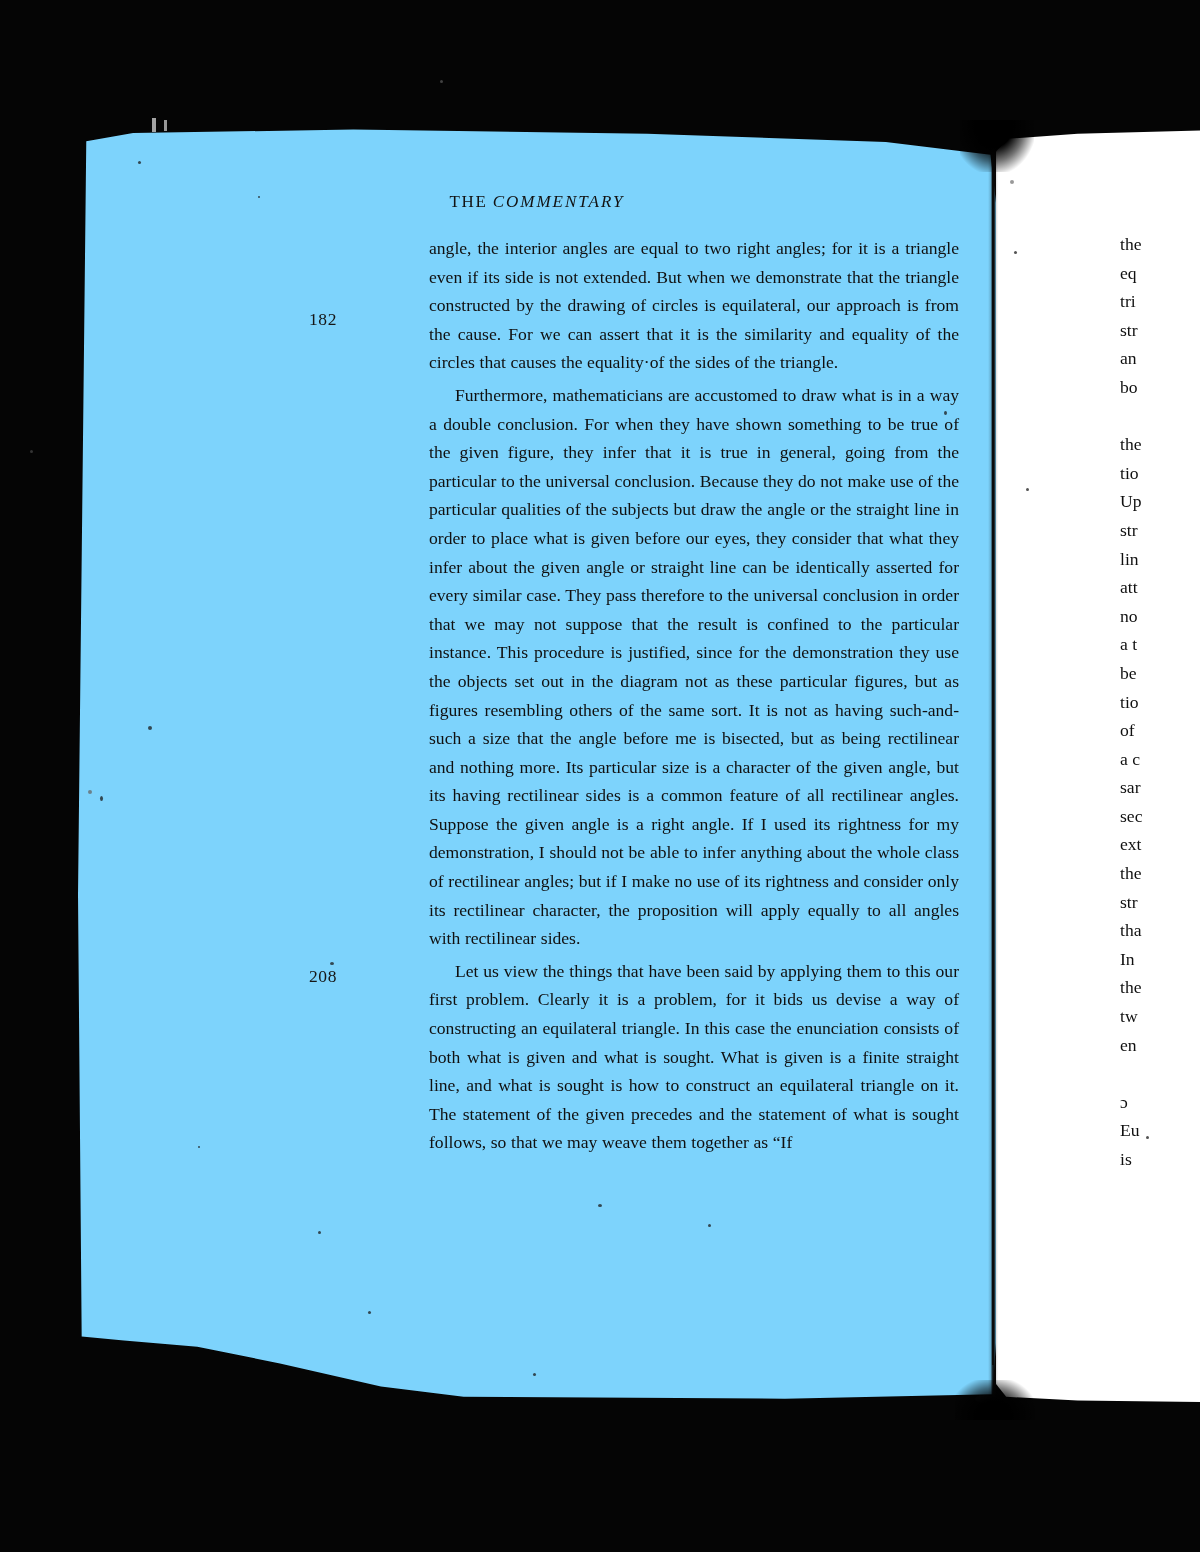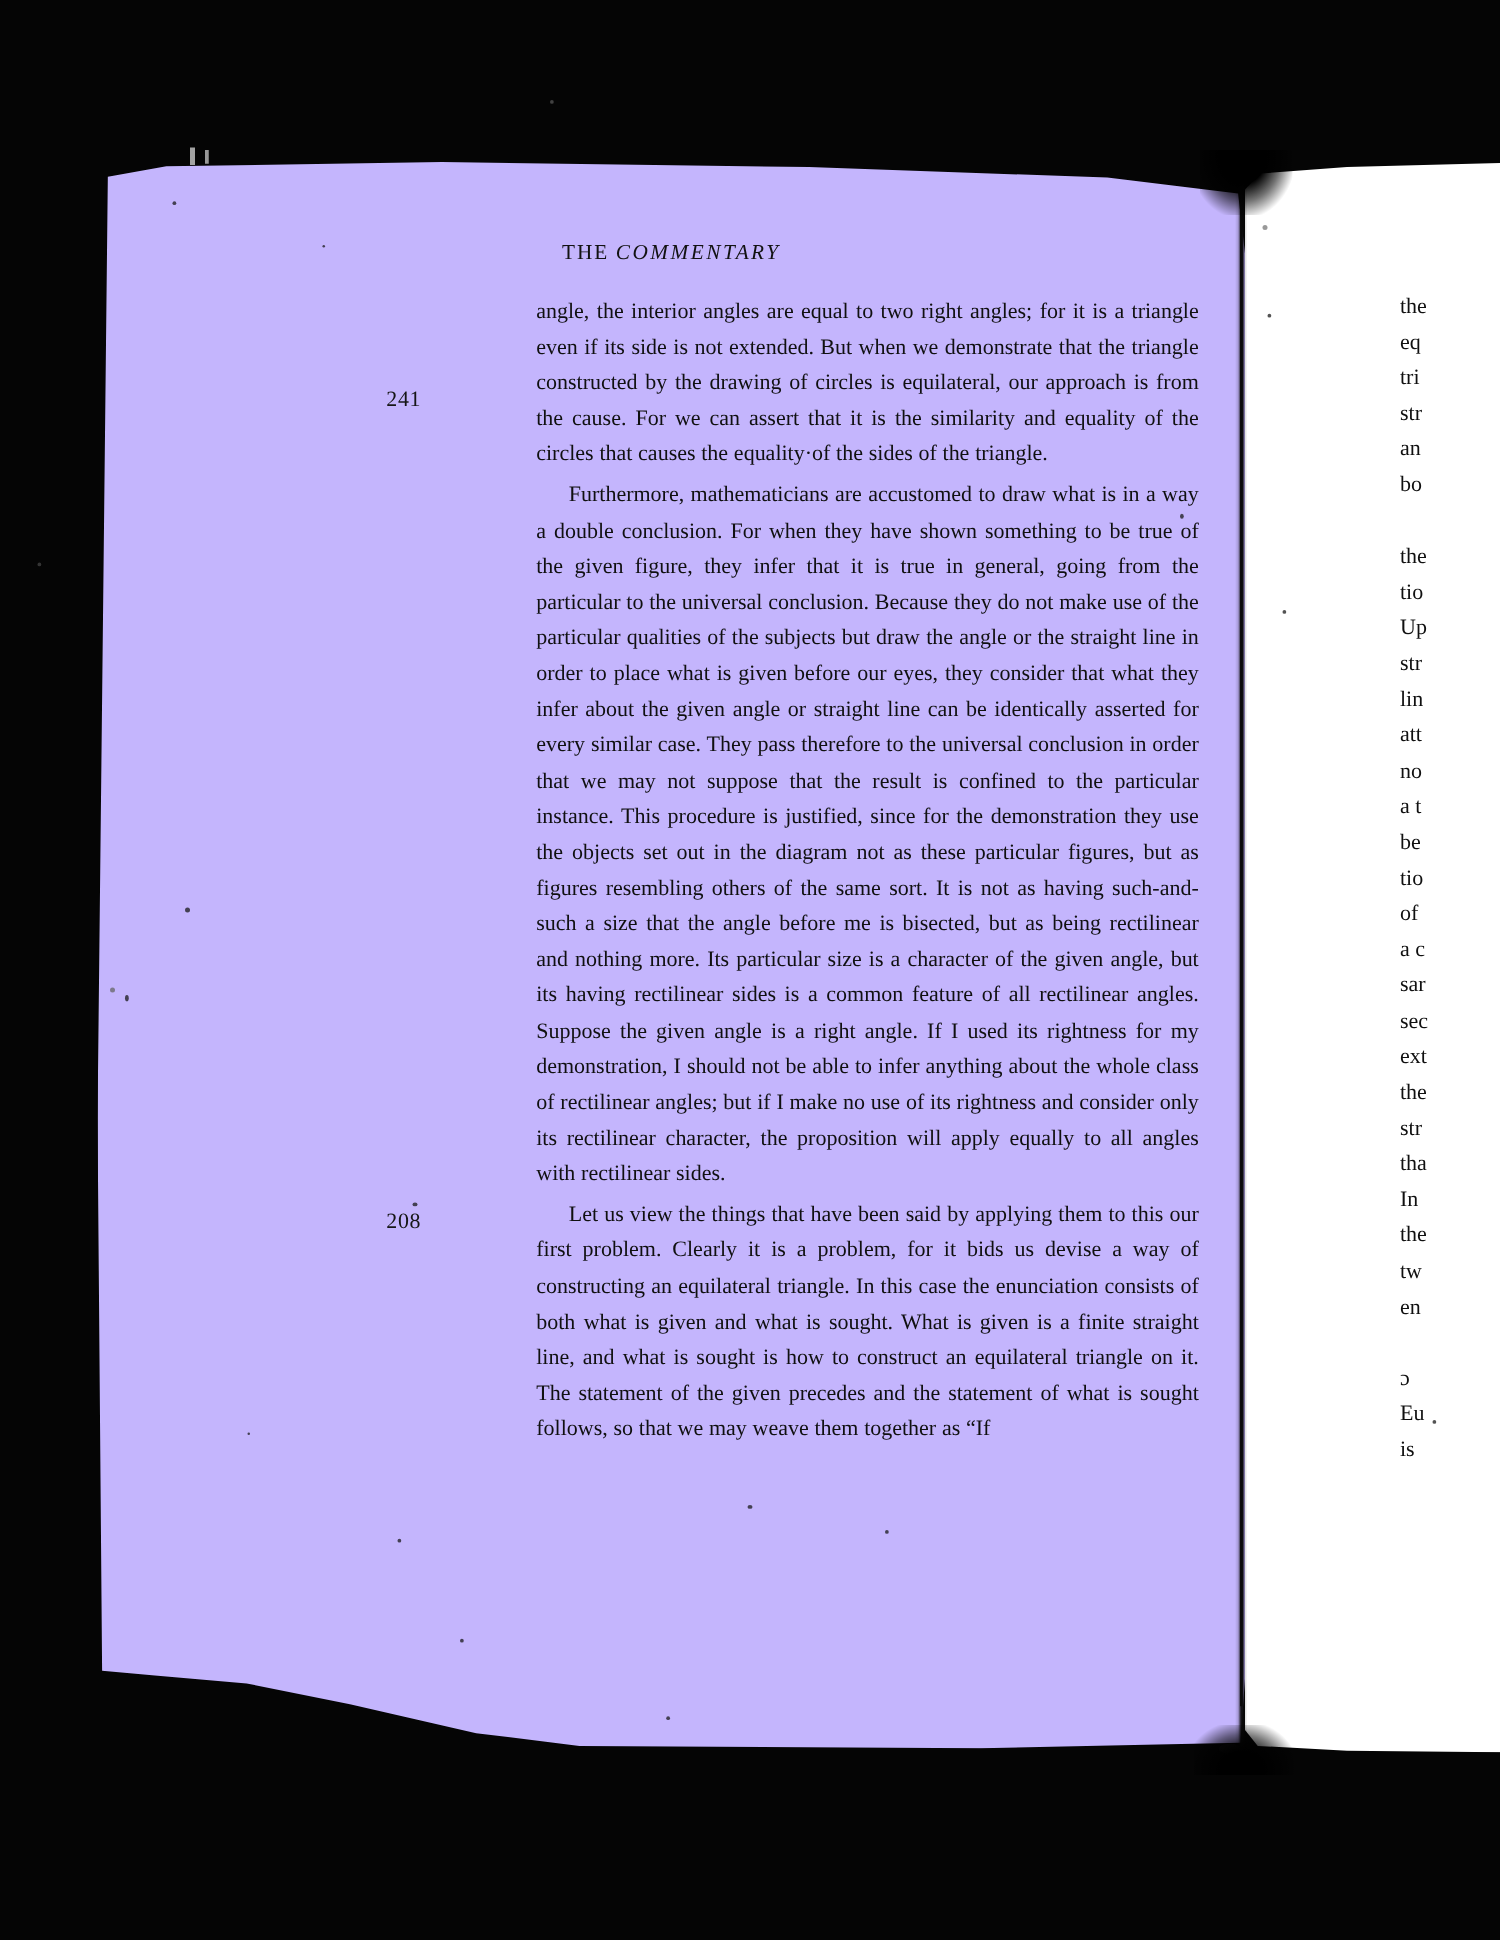--- a/index.html
+++ b/index.html
@@ -23,21 +23,21 @@
     overflow: hidden;
   }
 
   
   .sheet-left {
     position: absolute;
     left: 78px;
     top: 126px;
     width: 918px;
     height: 1281px;
-    background: #c4b5fd;
+    background: #7dd3fc;
     
     clip-path: polygon(
       0.9% 1.2%,
       6.0% 0.55%,
       30.0% 0.28%,
       62.0% 0.60%,
       88.0% 1.25%,
       99.4% 2.25%,
       100% 6.0%,
       100% 95.0%,
@@ -236,21 +236,21 @@
         <span class="rh-title">COMMENTARY</span>
       </div>
 
       <div class="textcol">
         <p>angle, the interior angles are equal to two right angles; for it is a triangle even if its side is not extended. But when we demonstrate that the triangle constructed by the drawing of circles is equilateral, our approach is from the cause. For we can assert that it is the similarity and equality of the circles that causes the equality·of the sides of the triangle.</p>
         <p class="indent">Furthermore, mathematicians are accustomed to draw what is in a way a double conclusion. For when they have shown something to be true of the given figure, they infer that it is true in general, going from the particular to the universal conclusion. Because they do not make use of the particular qualities of the subjects but draw the angle or the straight line in order to place what is given before our eyes, they consider that what they infer about the given angle or straight line can be identically asserted for every similar case. They pass therefore to the universal conclusion in order that we may not suppose that the result is confined to the particular instance. This procedure is justified, since for the demonstration they use the objects set out in the diagram not as these particular figures, but as figures resembling others of the same sort. It is not as having such-and-such a size that the angle before me is bisected, but as being rectilinear and nothing more. Its particular size is a character of the given angle, but its having rectilinear sides is a common feature of all rectilinear angles. Suppose the given angle is a right angle. If I used its rightness for my demonstration, I should not be able to infer anything about the whole class of rectilinear angles; but if I make no use of its rightness and consider only its rectilinear character, the proposition will apply equally to all angles with rectilinear sides.</p>
         <p class="indent">Let us view the things that have been said by applying them to this our first problem. Clearly it is a problem, for it bids us devise a way of constructing an equilateral triangle. In this case the enunciation consists of both what is given and what is sought. What is given is a finite straight line, and what is sought is how to construct an equilateral triangle on it. The statement of the given precedes and the statement of what is sought follows, so that we may weave them together as “If</p>
       </div>
 
 
-      <div class="marginal marginal-207">241</div>
+      <div class="marginal marginal-207">182</div>
       <div class="marginal marginal-208">208</div>
 
       <span class="speck" style="left:60px;  top:35px;  width:3px; height:3px;"></span>
       <span class="speck" style="left:180px; top:70px;  width:2px; height:2px;"></span>
       <span class="speck" style="left:70px;  top:600px; width:4px; height:4px;"></span>
       <span class="speck" style="left:22px;  top:670px; width:3px; height:5px;"></span>
       <span class="speck" style="left:240px; top:1105px; width:3px; height:3px;"></span>
       <span class="speck" style="left:520px; top:1078px; width:4px; height:3px;"></span>
       <span class="speck" style="left:630px; top:1098px; width:3px; height:3px;"></span>
       <span class="speck" style="left:290px; top:1185px; width:3px; height:3px;"></span>

